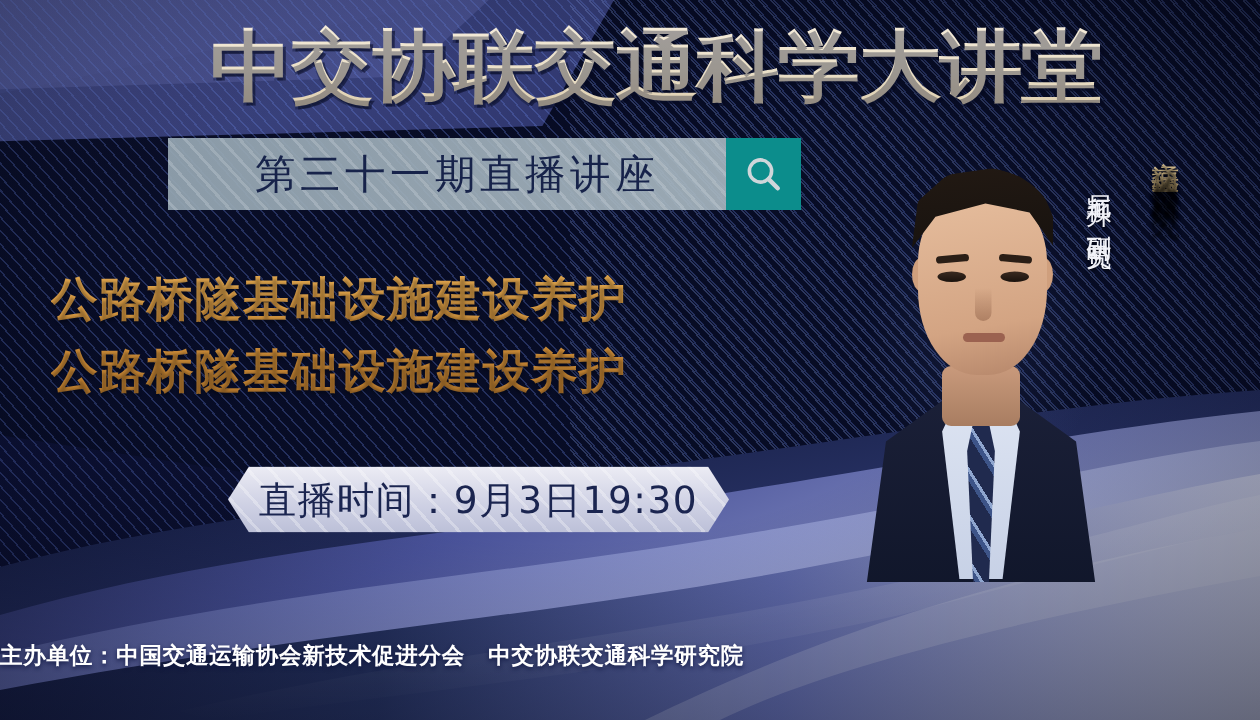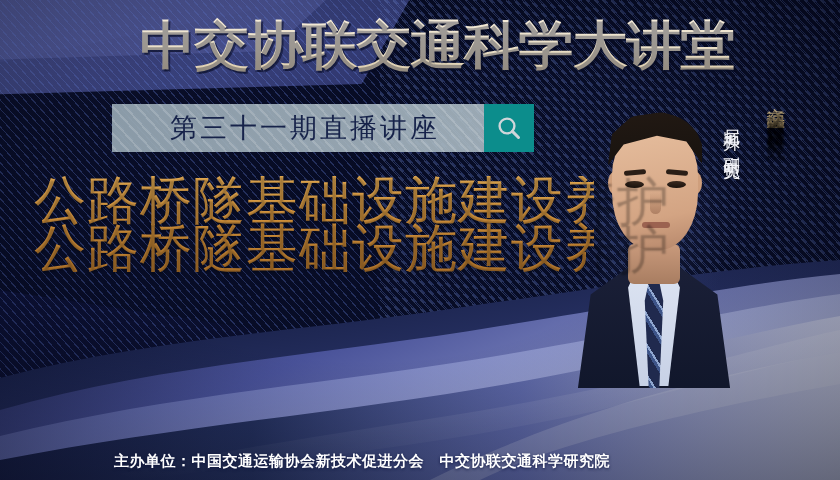--- a/index.html
+++ b/index.html
@@ -155,41 +155,41 @@
   }
   .main-title-shadow{
     position:absolute;left:142px;top:16px;width:560px;height:66px;
     font-size:52px;line-height:62px;font-weight:700;letter-spacing:-1px;
     white-space:nowrap;color:rgba(6,10,32,.55);
     transform:scaleX(1.06);transform-origin:left center;
   }
 
   
   .sub-bar{
-    position:absolute;left:112px;top:104px;width:422px;height:48px;
+    position:absolute;left:112px;top:92px;width:422px;height:48px;
     background:linear-gradient(90deg,rgba(150,166,178,.92) 0%,rgba(166,182,192,.90) 55%,rgba(176,190,198,.88) 100%);
     background-image:
       repeating-linear-gradient(48deg, rgba(255,255,255,.00) 0 3px, rgba(255,255,255,.16) 3px 5px, rgba(255,255,255,0) 5px 9px),
       linear-gradient(90deg,rgba(148,165,177,.93) 0%,rgba(172,187,196,.90) 100%);
     display:flex;align-items:center;
   }
   .sub-text{
     flex:1;text-align:center;padding-left:14px;
     font-size:27px;font-weight:400;color:#17234a;letter-spacing:3px;
   }
   .sub-search{
     width:50px;height:48px;background:#0c8d8c;
     display:flex;align-items:center;justify-content:center;flex:0 0 50px;
   }
   .sub-search svg{display:block;}
 
   
   .topic{
     position:absolute;left:34px;top:176px;width:560px;
-    font-size:52px;line-height:48px;font-weight:400;letter-spacing:1px;
+    font-size:31px;line-height:48px;font-weight:700;letter-spacing:1px;
     background:linear-gradient(180deg,#e2a951 0%,#cf8f3a 48%,#b5772c 100%);
     -webkit-background-clip:text;background-clip:text;
     -webkit-text-fill-color:transparent;
     color:#cc8f3c;
     text-shadow:0 2px 2px rgba(0,0,0,.28);
   }
   .topic div{white-space:nowrap;}
 
   
   .date-badge{
@@ -219,22 +219,22 @@
   .v-name{
     position:absolute;left:722px;top:116px;
     writing-mode:vertical-rl;text-orientation:upright;
     font-size:17px;line-height:19px;letter-spacing:2px;
     color:#f1f2f8;
     text-shadow:0 1px 2px rgba(0,0,0,.55);
   }
 
   
   .footer{
-    position:absolute;left:0;top:448px;width:724px;height:26px;
-    display:flex;align-items:center;justify-content:center;
+    position:absolute;left:0;top:424px;width:724px;height:26px;
+    display:flex;align-items:center;
   }
   .footer-text{
     font-size:15px;font-weight:700;color:#ffffff;letter-spacing:.5px;
     text-shadow:0 1px 3px rgba(10,18,60,.85);
   }
 </style>
 </head>
 <body>
 
 <div id="poster">
@@ -316,20 +316,23 @@
         <line x1="16.4" y1="16.4" x2="22.5" y2="22.5" stroke="#cfd6da" stroke-width="3" stroke-linecap="round"></line>
       </svg>
     </div>
   </div>
 
   <div class="topic">
     <div>公路桥隧基础设施建设养护</div>
     <div>公路桥隧基础设施建设养护</div>
   </div>
 
+  <div class="date-badge">
+    <span class="date-text">直播时间：9月3日19:30</span>
+  </div>
 
   <div class="v-org">交通运输部公路科学研究院</div>
   <div class="v-name">尼颖升 副研究员</div>
 
   <div class="footer">
     <span class="footer-text">主办单位：中国交通运输协会新技术促进分会　中交协联交通科学研究院</span>
   </div>
 
 </div>
 

